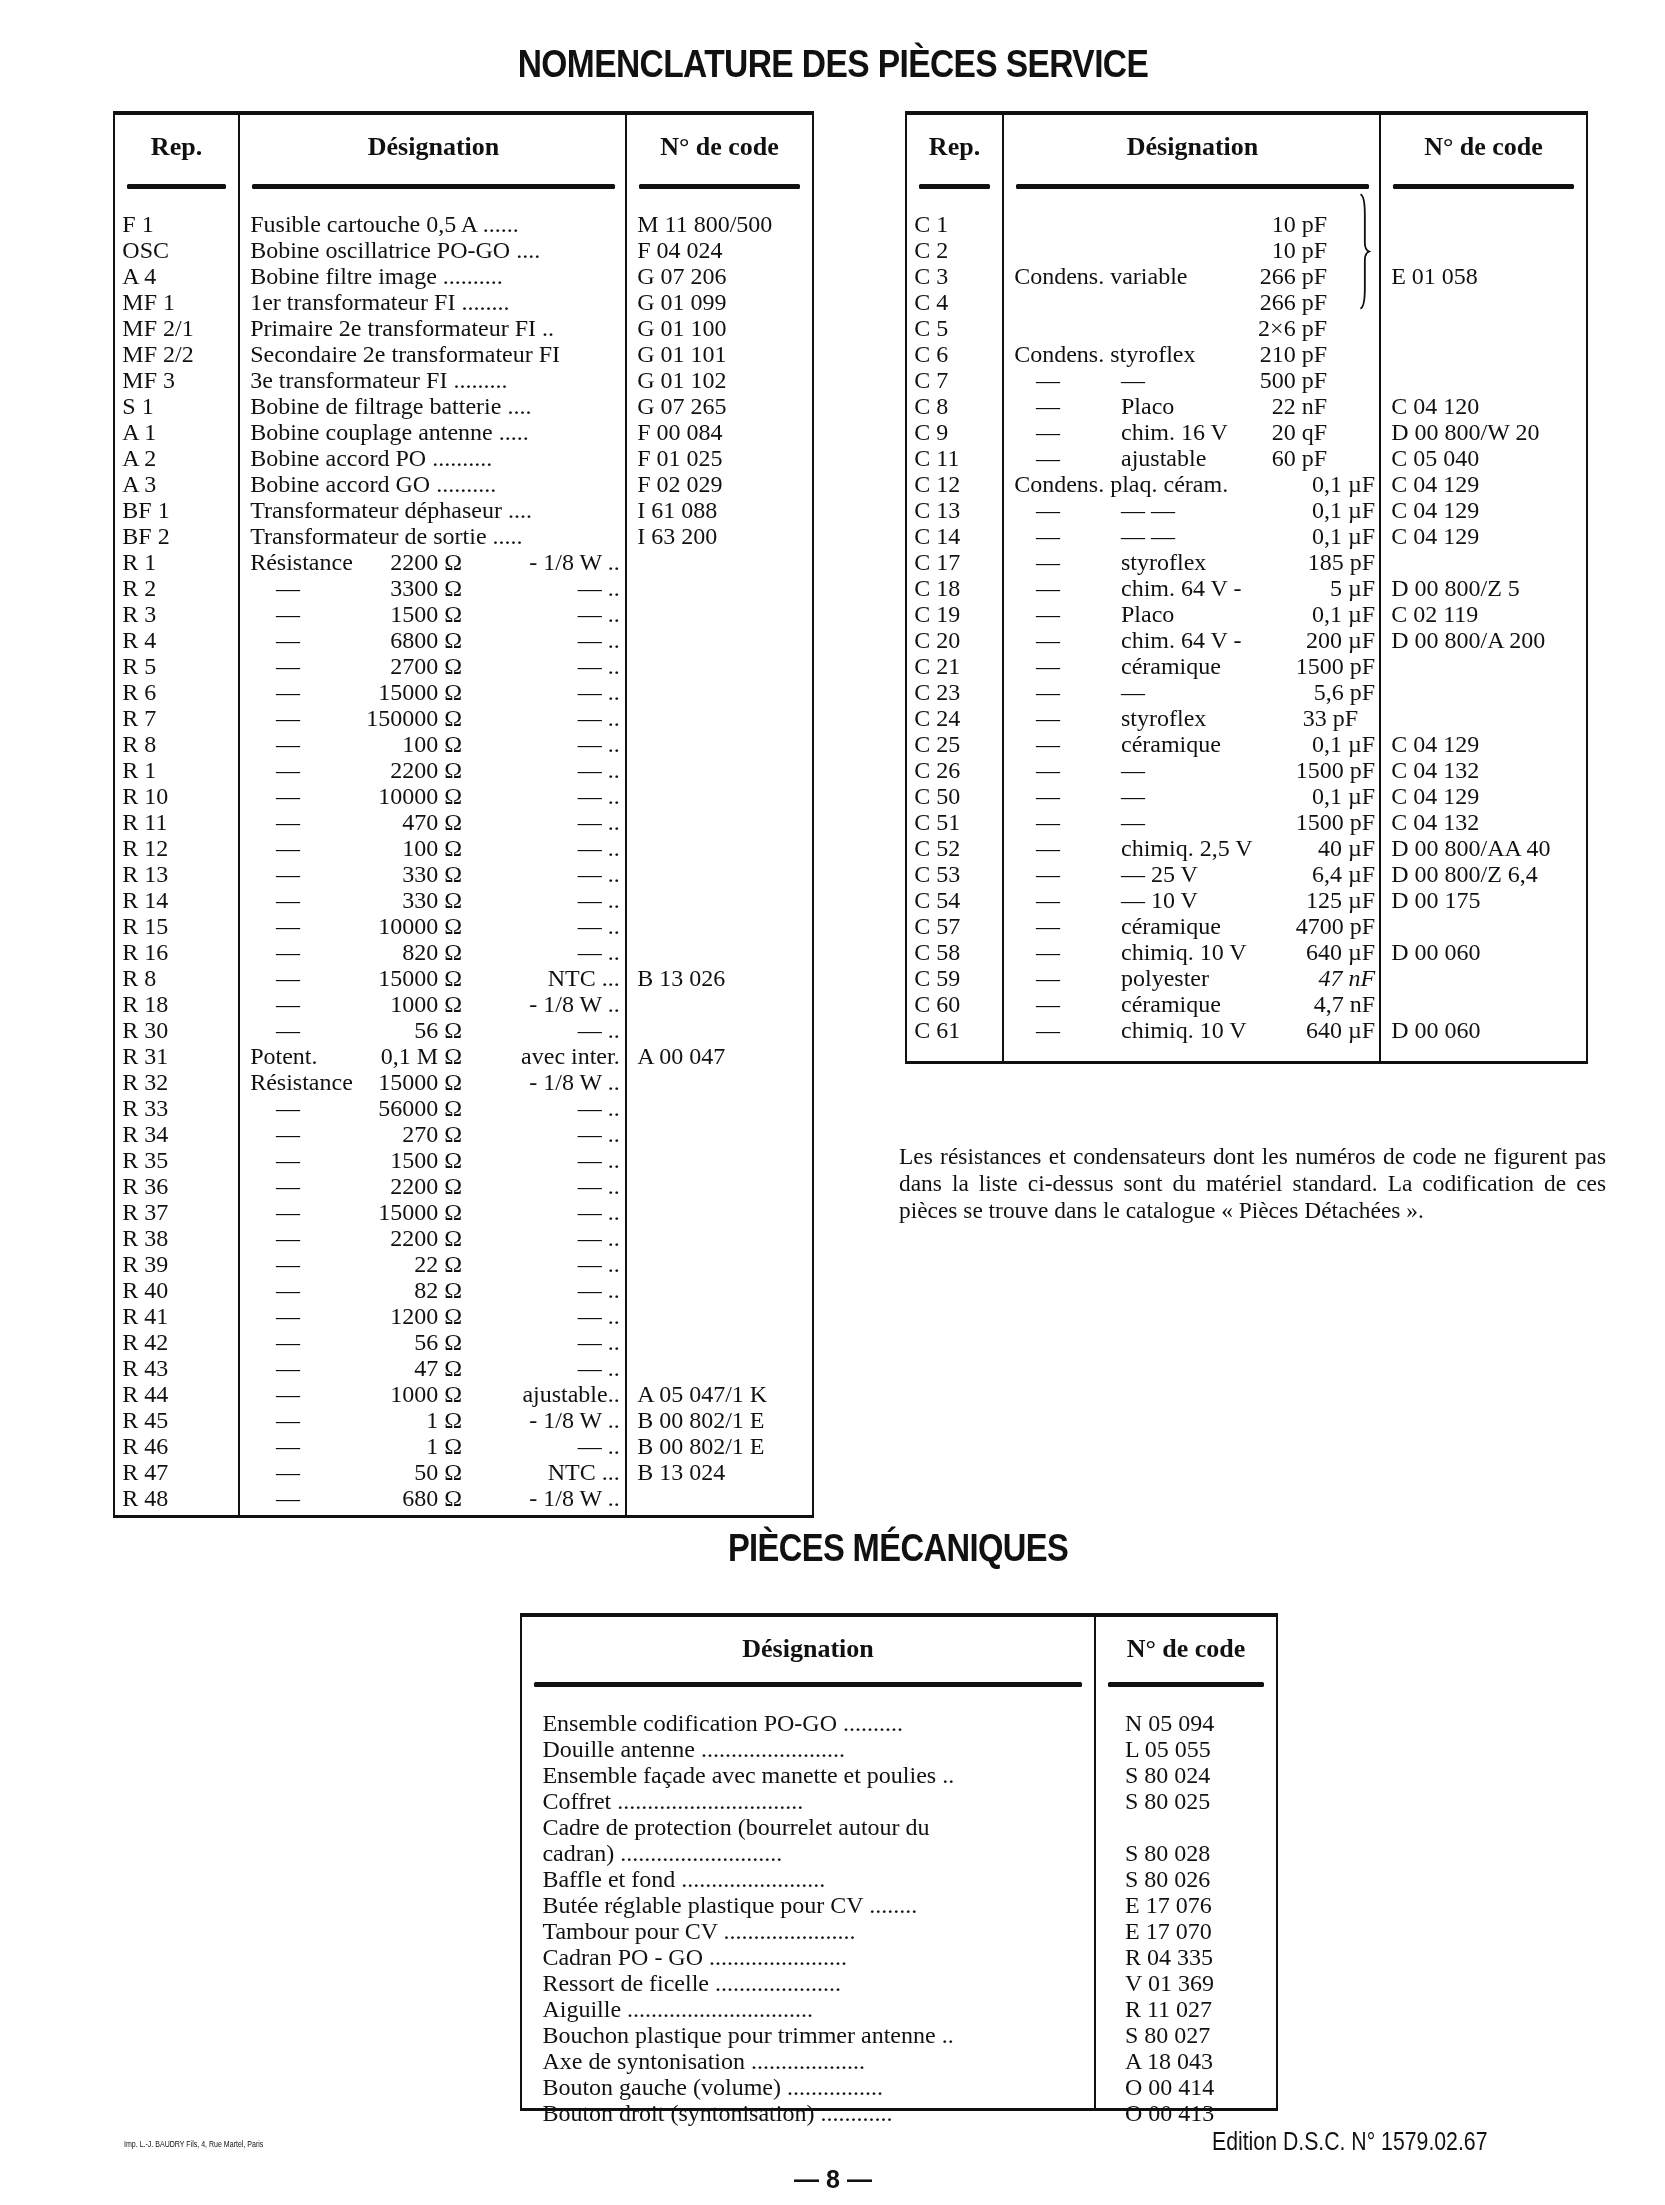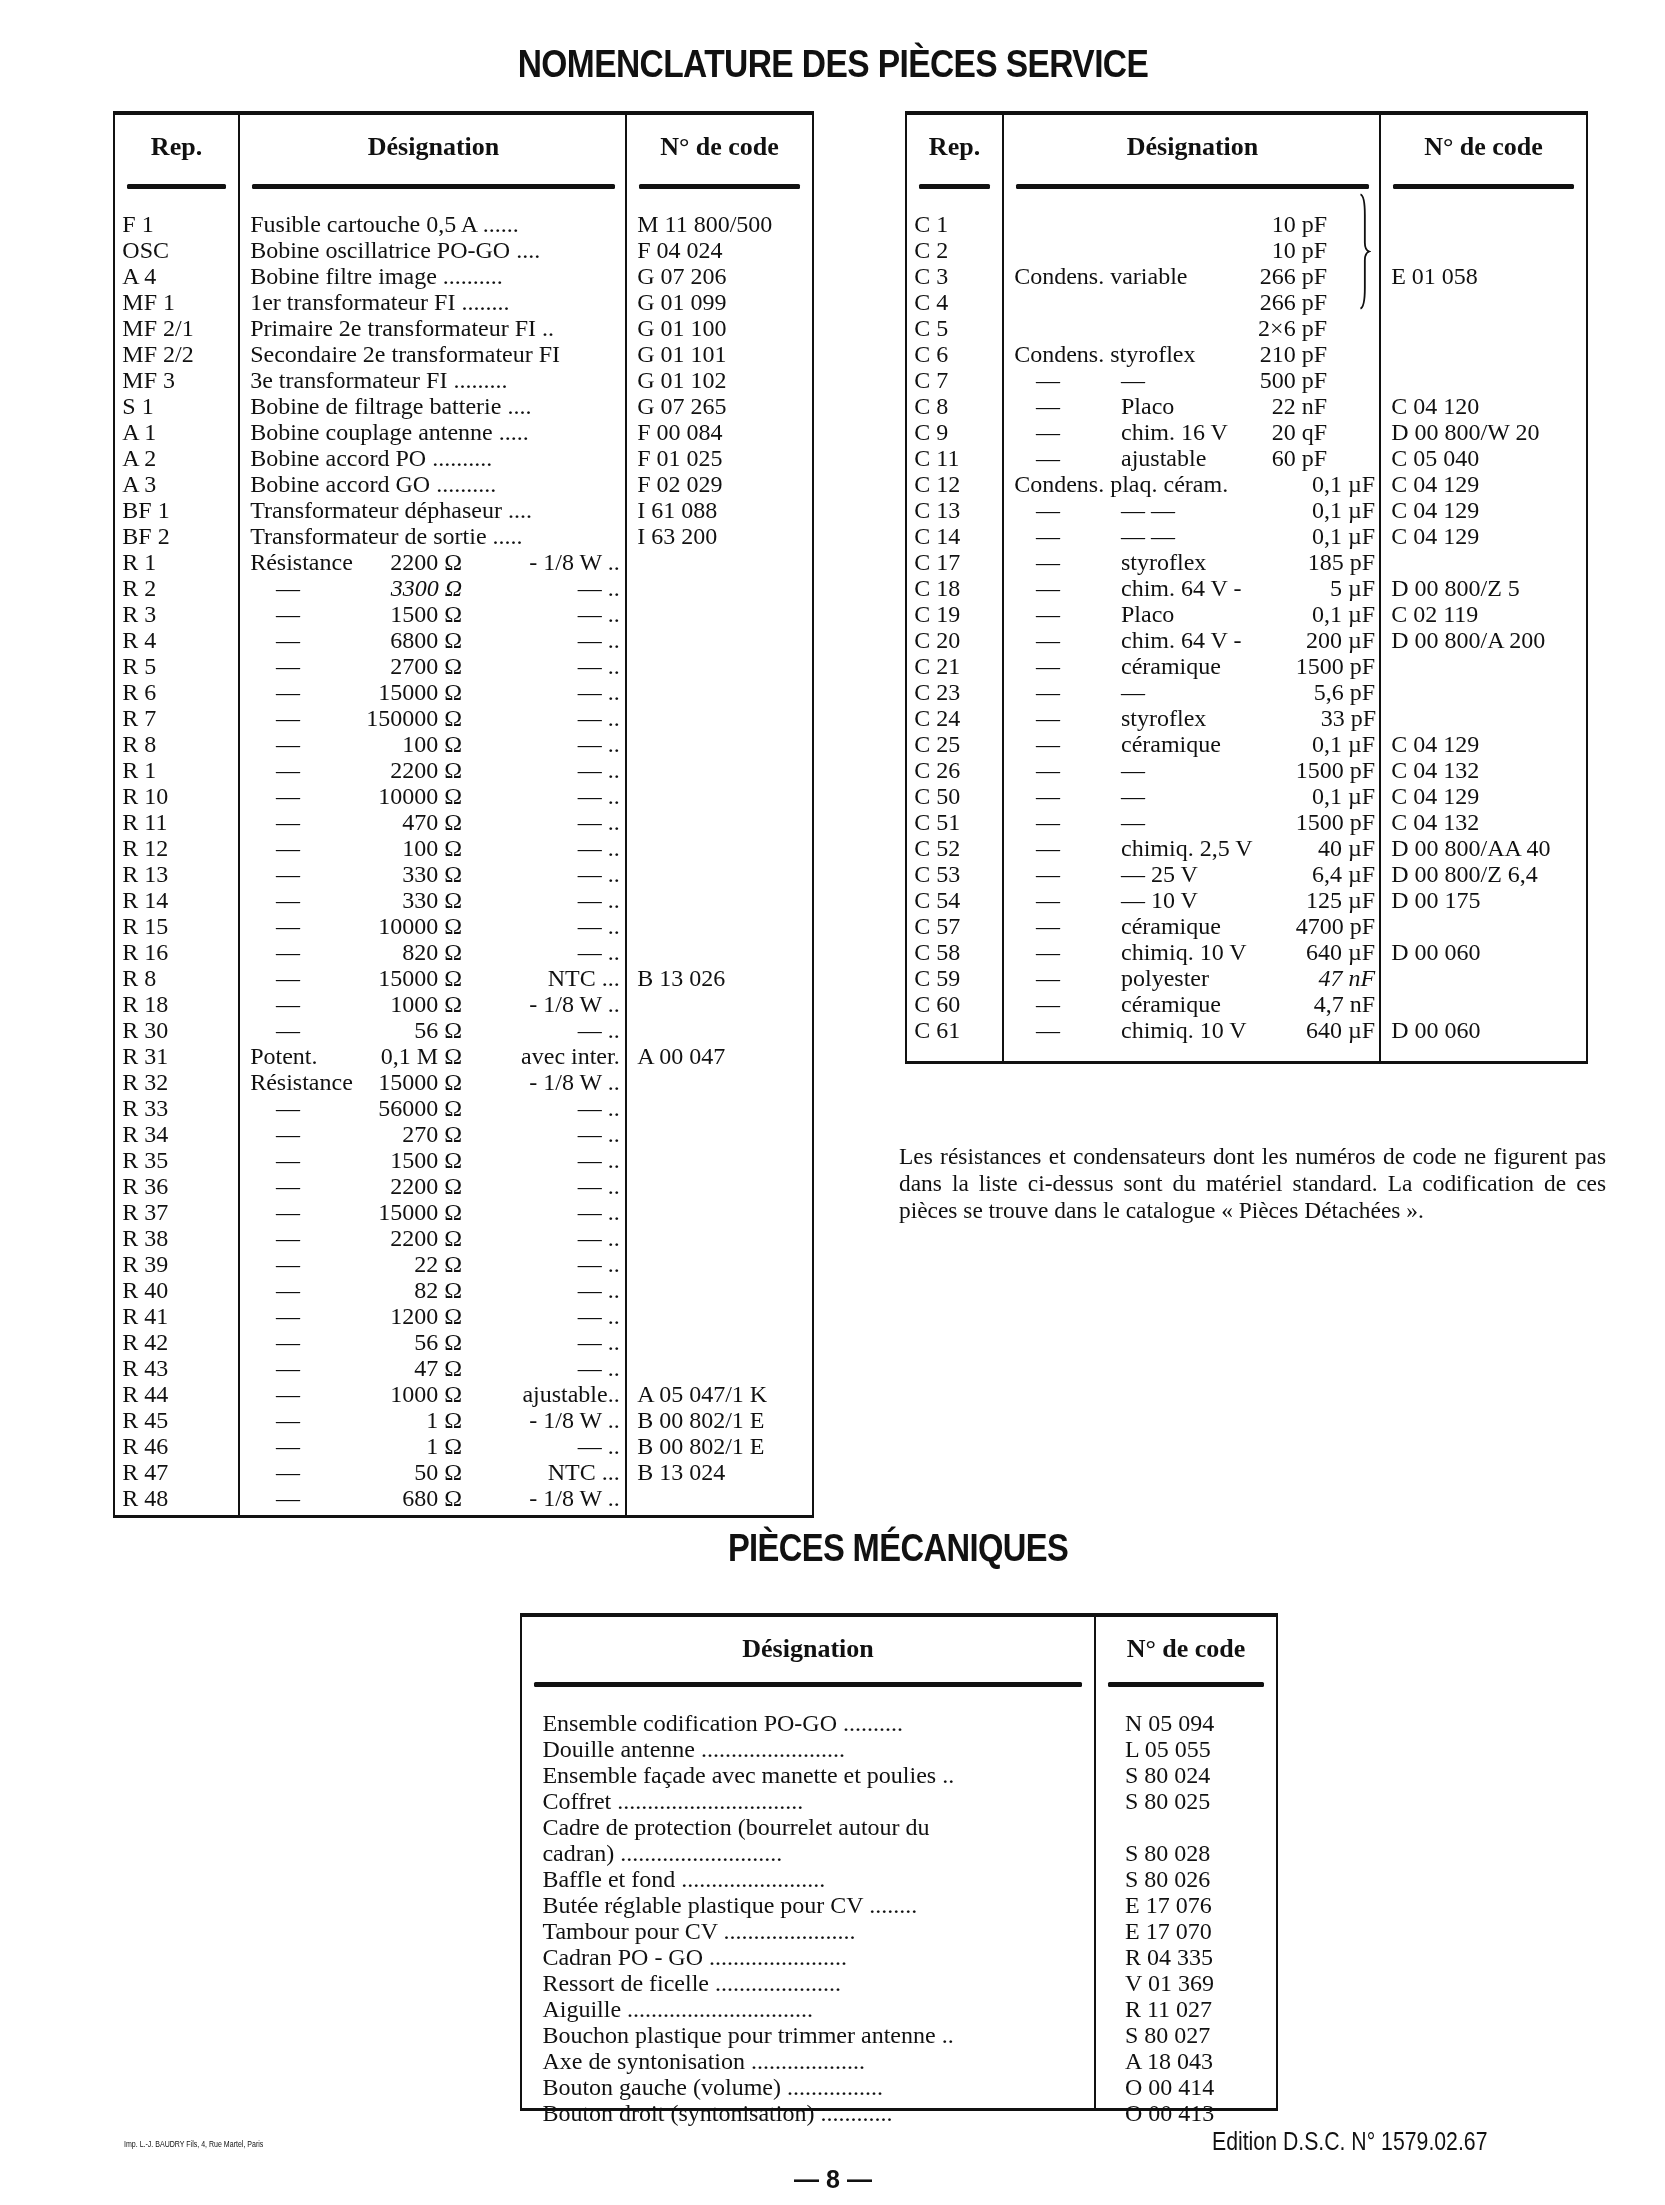--- a/index.html
+++ b/index.html
@@ -130,21 +130,21 @@
         <div class="cell-d">
           <span class="d-a">Transformateur de sortie .....</span>
         </div>
         <div class="cell-d">
           <span class="d-a" style="left:10.2px;">Résistance</span>
           <span class="d-b" style="right:165px;">2200 Ω</span>
           <span class="d-c" style="right:7.3px;">- 1/8 W ..</span>
         </div>
         <div class="cell-d">
           <span class="d-a" style="left:36px;">—</span>
-          <span class="d-b" style="right:165px;font-style:italic;">3300 Ω</span>
+          <span class="d-b" style="right:165px;">3300 Ω</span>
           <span class="d-c" style="right:7.3px;">— ..</span>
         </div>
         <div class="cell-d">
           <span class="d-a" style="left:36px;">—</span>
           <span class="d-b" style="right:165px;">1500 Ω</span>
           <span class="d-c" style="right:7.3px;">— ..</span>
         </div>
         <div class="cell-d">
           <span class="d-a" style="left:36px;">—</span>
           <span class="d-b" style="right:165px;">6800 Ω</span>
@@ -506,21 +506,21 @@
           <span class="d-c" style="right:5.8px;">1500 pF</span>
         </div>
         <div class="cell-d">
           <span class="d-a" style="left:32px;">—</span>
           <span class="d-b" style="left:117px;">—</span>
           <span class="d-c" style="right:5.8px;">5,6 pF</span>
         </div>
         <div class="cell-d">
           <span class="d-a" style="left:32px;">—</span>
           <span class="d-b" style="left:117px;">styroflex</span>
-          <span class="d-c" style="right:5px;">33 pF</span>
+          <span class="d-c" style="right:23px;">33 pF</span>
         </div>
         <div class="cell-d">
           <span class="d-a" style="left:32px;">—</span>
           <span class="d-b" style="left:117px;">céramique</span>
           <span class="d-c" style="right:5.8px;">0,1 µF</span>
         </div>
         <div class="cell-d">
           <span class="d-a" style="left:32px;">—</span>
           <span class="d-b" style="left:117px;">—</span>
           <span class="d-c" style="right:5.8px;">1500 pF</span>

